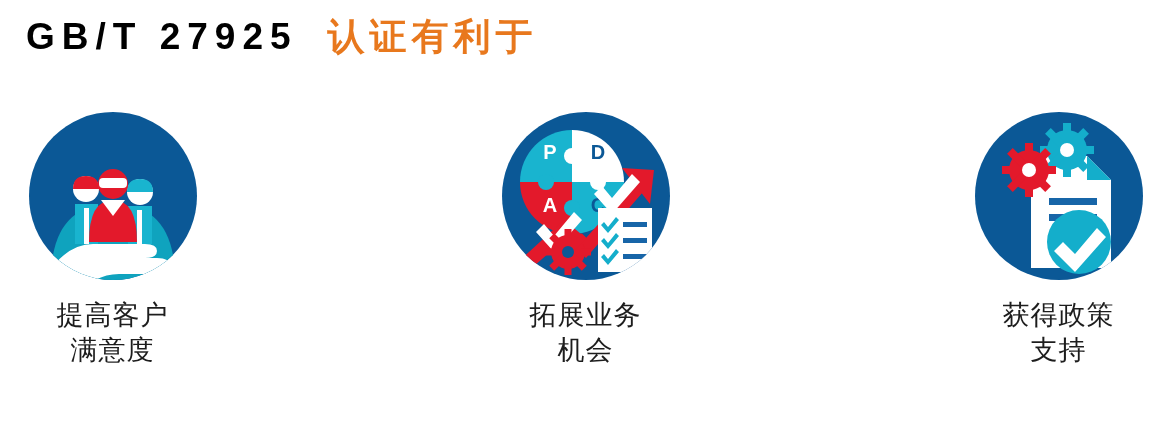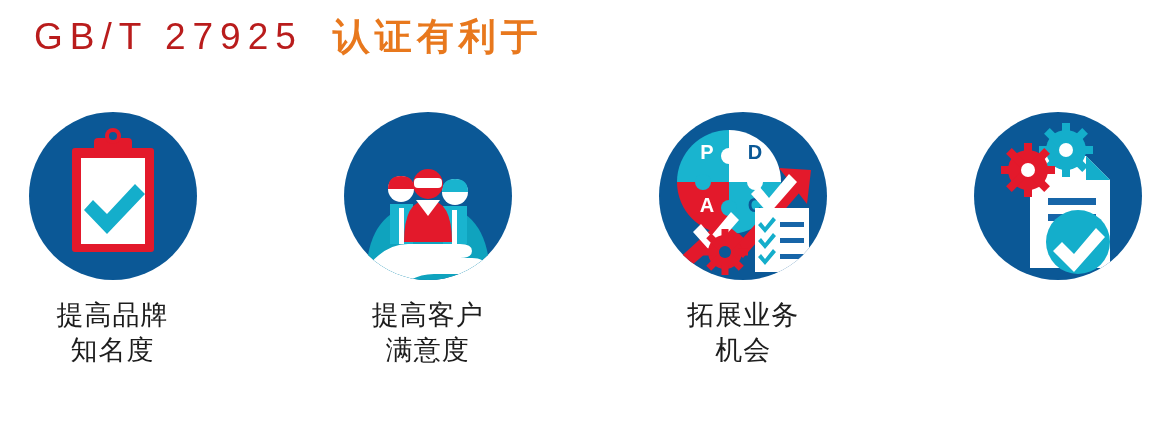--- a/index.html
+++ b/index.html
@@ -20,24 +20,23 @@
     position: absolute;
     left: 26px;
     top: 12px;
     display: flex;
     align-items: baseline;
     white-space: nowrap;
   }
   #title-std {
     font-family: "Liberation Sans", "DejaVu Sans", sans-serif;
     font-size: 37px;
-    font-weight: 400;
+    font-weight: 700;
     letter-spacing: 7px;
-    color: #b91c1c;
-    margin-left: 8px;
+    color: #000000;
   }
   #title-accent {
     font-family: "Liberation Serif", "DejaVu Serif", serif;
     font-size: 37px;
     font-weight: 600;
     letter-spacing: 5px;
     margin-left: 30px;
     color: #E8781D;
   }
 
@@ -82,38 +81,20 @@
 </head>
 <body>
 
 <div id="title-row">
   <span id="title-std">GB/T 27925</span>
   <span id="title-accent">认证有利于</span>
 </div>
 
 <div id="items-row">
 
-  <div class="item">
-    <div class="badge">
-      <svg viewBox="0 0 168 168" xmlns="http://www.w3.org/2000/svg">
-
-        <rect x="43" y="36" width="82" height="104" rx="3" fill="#E3192B"></rect>
-
-        <rect x="52" y="46" width="64" height="86" fill="#FFFFFF"></rect>
-
-        <rect x="65" y="26" width="38" height="16" rx="4" fill="#E3192B"></rect>
-        <circle cx="84" cy="24" r="8" fill="#E3192B"></circle>
-        <circle cx="84" cy="24" r="4" fill="#0B5896"></circle>
-
-        <path d="M64 88 L78 102 L106 72 L116 82 L78 122 L55 98 Z" fill="#14AECB"></path>
-      </svg>
-    </div>
-    <div class="item-label">提高品牌
-知名度</div>
-  </div>
 
 
   <div class="item">
     <div class="badge">
       <svg viewBox="0 0 168 168" xmlns="http://www.w3.org/2000/svg">
 
         <path d="M22 168 q0 -76 62 -76 q62 0 62 76 Z" fill="#0FA3BE"></path>
 
         <path d="M46 128 q0 -38 22 -38 q22 0 22 38 Z" fill="#0B5896"></path>
         <circle cx="57" cy="77" r="13" fill="#FFFFFF"></circle>
@@ -222,15 +203,17 @@
           <rect x="16" y="-4" width="11" height="8" fill="#E3192B"></rect>
           <rect x="-4" y="-27" width="8" height="54" fill="#E3192B" transform="rotate(45)"></rect>
           <rect x="-4" y="-27" width="8" height="54" fill="#E3192B" transform="rotate(-45)"></rect>
           <circle r="7" fill="#FFFFFF"></circle>
         </g>
 
         <circle cx="104" cy="130" r="32" fill="#14AECB"></circle>
         <path d="M88 130 L100 142 L122 116 L131 125 L100 160 L79 139 Z" fill="#FFFFFF"></path>
       </svg>
     </div>
+    <div class="item-label">获得政策
+支持</div>
   </div>
 
 </div>
 
 </body></html>

